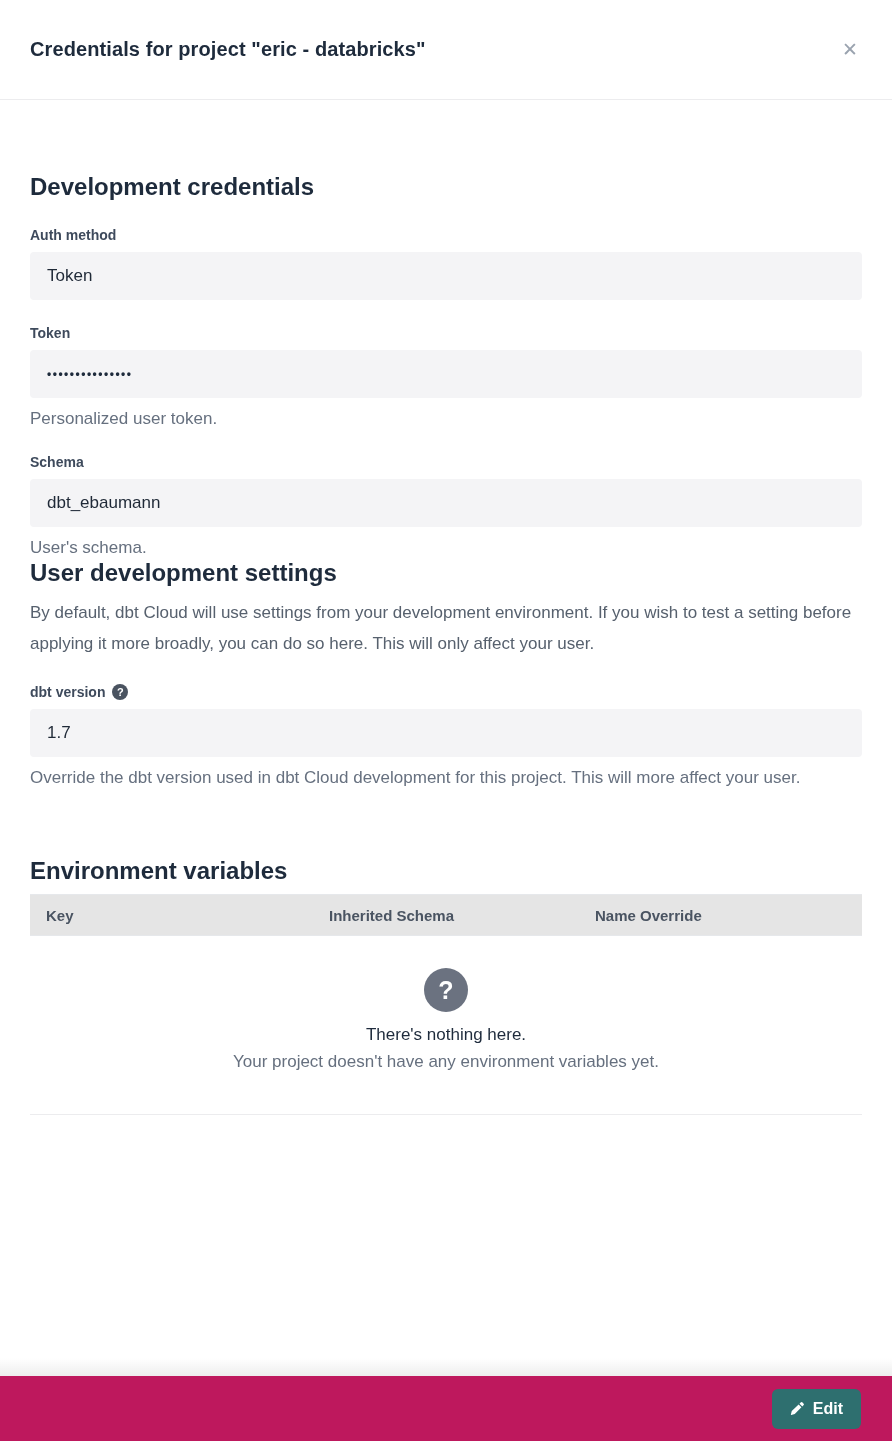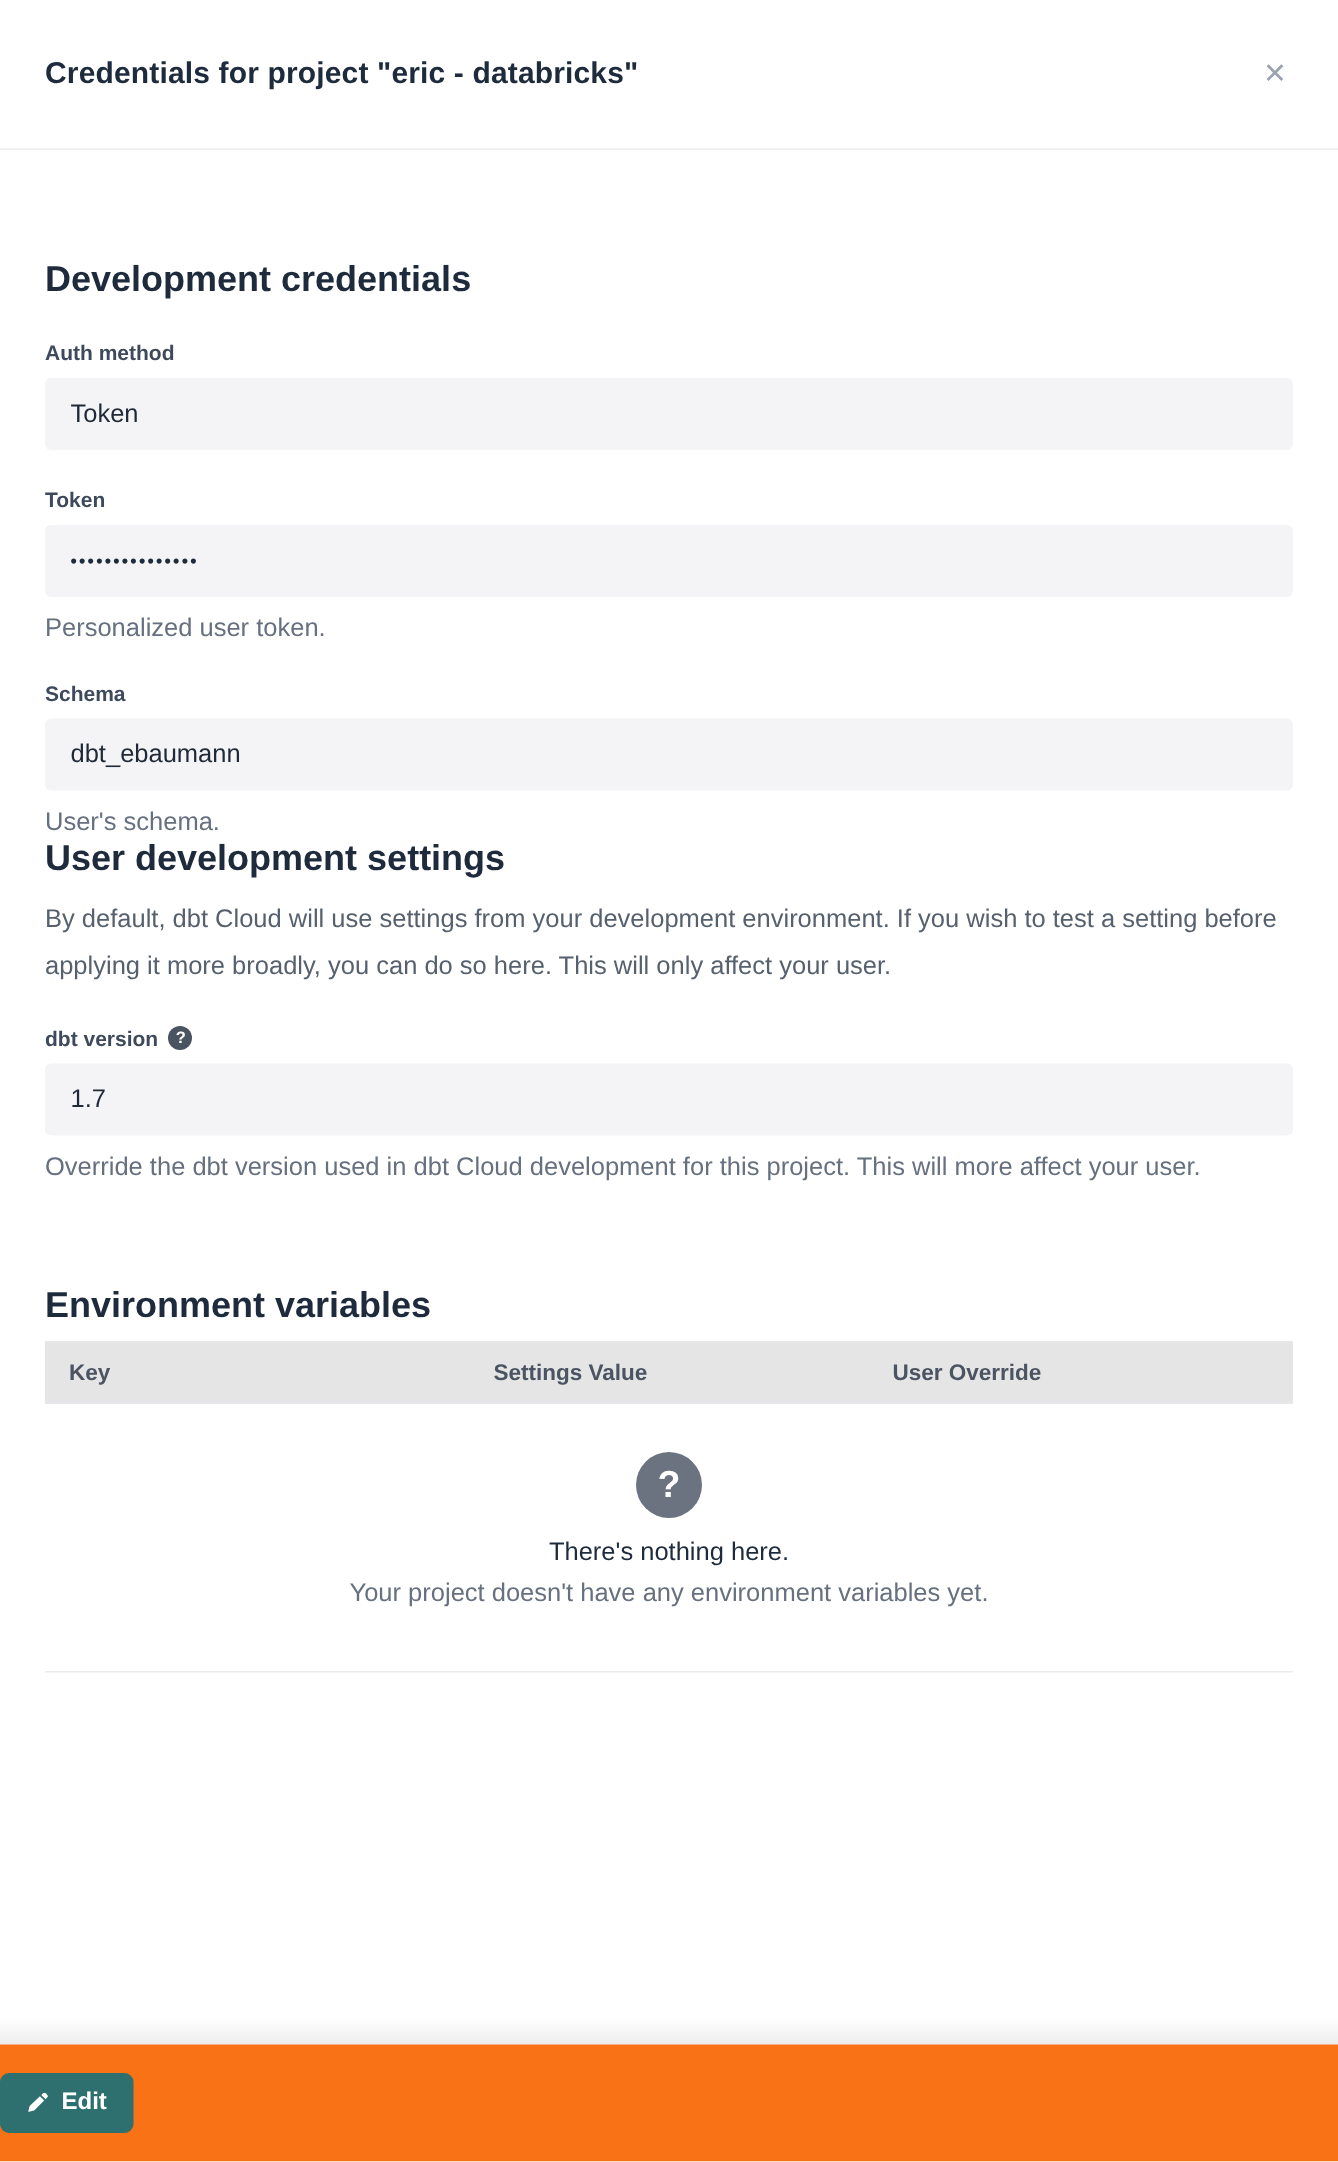--- a/index.html
+++ b/index.html
@@ -162,25 +162,25 @@
 
   .divider {
     border-top: 1px solid #ececee;
     margin-top: 42px;
   }
 
   
   .modal-footer {
     position: absolute;
     left: 0; right: 0; bottom: 0;
-    height: 78px;
-    background: #f97316;
-    display: flex;
-    align-items: center;
-    justify-content: flex-start;
+    height: 65px;
+    background: #be185d;
+    display: flex;
+    align-items: center;
+    justify-content: flex-end;
     padding-right: 31px;
   }
   .modal-footer::before {
     content: "";
     position: absolute;
     left: 0; right: 0;
     top: -18px;
     height: 18px;
     background: linear-gradient(to bottom, rgba(0,0,0,0) 0%, rgba(0,0,0,0.07) 100%);
     pointer-events: none;
@@ -256,22 +256,22 @@
       </div>
       <div class="form-helper">Override the dbt version used in dbt Cloud development for this project. This will more affect your user.</div>
     </div>
   </section>
 
   <section class="section-env-vars">
     <h2 class="section-heading">Environment variables</h2>
 
     <div class="env-table-header">
       <div>Key</div>
-      <div>Settings Value</div>
-      <div>User Override</div>
+      <div>Inherited Schema</div>
+      <div>Name Override</div>
     </div>
 
     <div class="empty-state">
       <span class="empty-icon">?</span>
       <div class="empty-title">There's nothing here.</div>
       <div class="empty-subtitle">Your project doesn't have any environment variables yet.</div>
     </div>
 
     <div class="divider"></div>
   </section>

